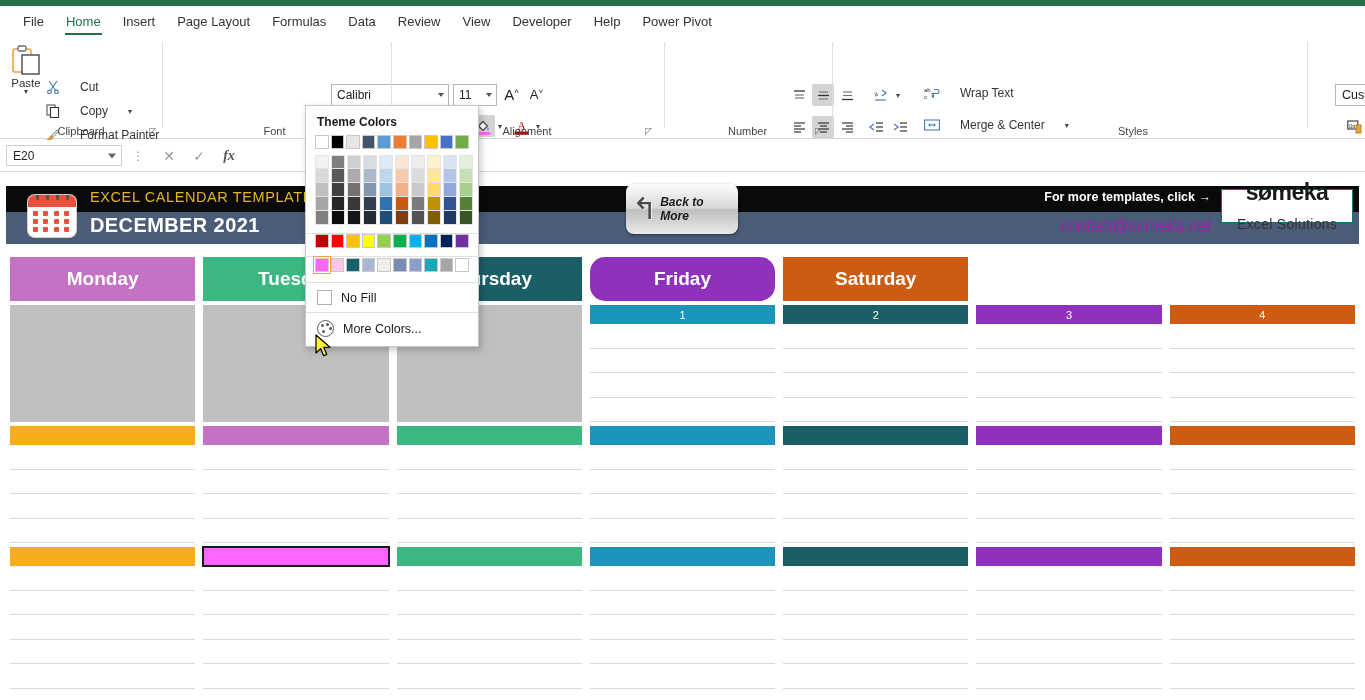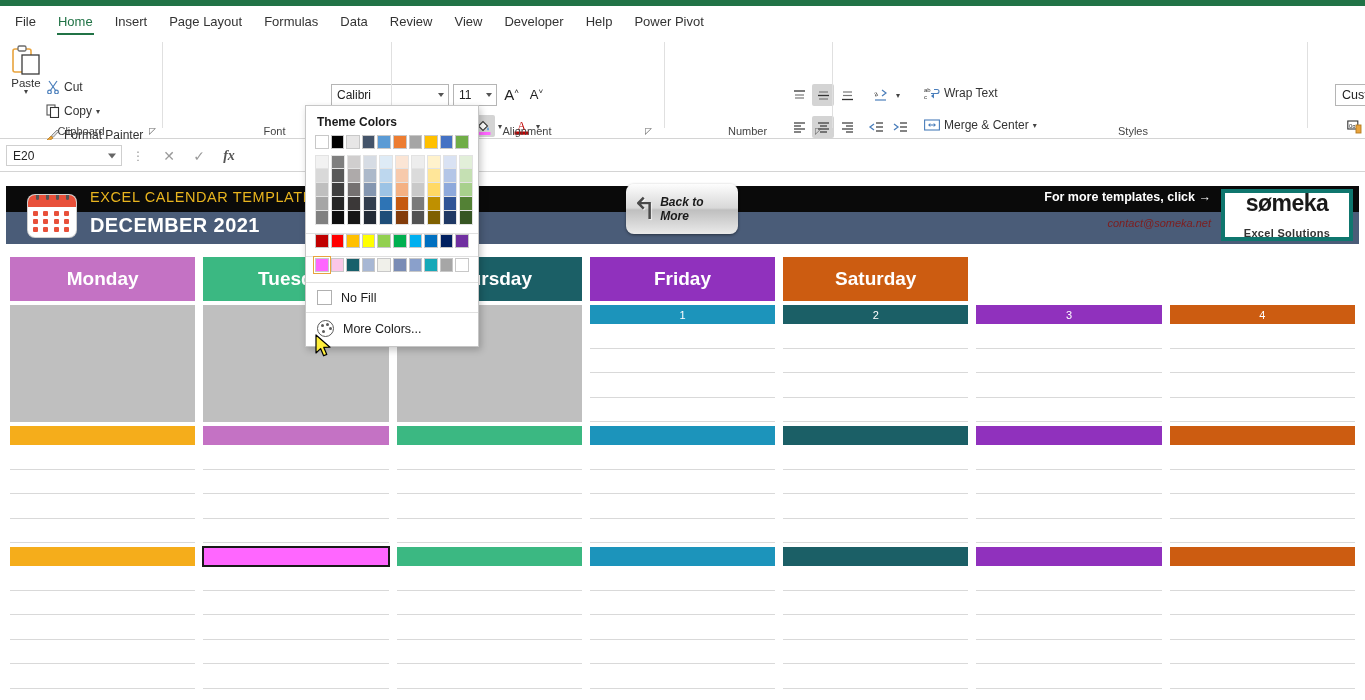--- a/index.html
+++ b/index.html
@@ -16,21 +16,21 @@
   
   .titlebar {
     position:absolute; left:0; top:0; width:1365px; height:6px;
     background:#217346;
   }
 
   
   .tabstrip {
     position:absolute; left:0; top:6px; width:1365px; height:30px;
     background:#ffffff;
-    display:flex; align-items:flex-end; padding-left:4px;
+    display:flex; align-items:flex-end; padding-left:12px;
   }
   .tab {
     font-size:13px; color:#333; padding:3px 11px 6px 11px;
     cursor:pointer; white-space:nowrap; line-height:16px;
   }
   .tab.active { color:#217346; font-weight:normal; position:relative; }
   .tab.active::after {
     content:""; position:absolute; left:10px; right:10px; bottom:1px;
     height:2.5px; background:#217346;
   }
@@ -53,21 +53,21 @@
   }
 
   
   .paste-btn {
     position:absolute; left:4px; top:4px; width:44px; height:76px;
     display:flex; flex-direction:column; align-items:center;
     padding-top:4px; cursor:pointer;
   }
   .paste-label { font-size:11.5px; color:#333; margin-top:1px; }
   .mini-item {
-    position:absolute; display:flex; align-items:center; gap:4px;
+    position:absolute; display:flex; align-items:center; gap:20px;
     font-size:12px; color:#333; cursor:pointer; white-space:nowrap;
   }
 
   
   .fontbox {
     position:absolute; left:168px; top:48px; width:118px; height:22px;
     border:1px solid #b5b5b5; background:#fff; font-size:12px;
     display:flex; align-items:center; padding-left:5px; color:#222;
   }
   .sizebox {
@@ -145,29 +145,29 @@
     display:flex; align-items:center; cursor:pointer; z-index:5;
   }
   .backbtn .arrow { margin-left:6px; font-size:30px; color:#4a4a4a; line-height:1;
                     text-shadow:1px 1px 1px rgba(255,255,255,.7); }
   .backbtn .blabel { margin-left:3px; font-size:12px; font-weight:bold; font-style:italic;
                      color:#1a1a1a; line-height:14px; }
   .more-tpl {
     position:absolute; right:148px; top:4px; font-size:12.5px; color:#ffffff; font-weight:bold;
   }
   .contact {
-    position:absolute; right:148px; top:31px; font-size:11px; color:#7f1d1d; font-style:italic;text-align:center;
+    position:absolute; right:148px; top:31px; font-size:16px; color:#a21caf; font-style:italic;text-align:center;
   }
   .logo {
-    position:absolute; right:6px; top:3px; width:132px; height:52px; background:#fff;
-    border:4px solid #0f766e; display:flex; flex-direction:column;
+    position:absolute; right:6px; top:3px; width:132px; height:34px; background:#fff;
+    border:1px solid #0f766e; display:flex; flex-direction:column;
     align-items:center; justify-content:center; z-index:4;
   }
   .logo .l1 { font-size:23px; font-weight:bold; color:#1a1a1a; line-height:22px; letter-spacing:-0.5px; }
-  .logo .l2 { font-size:11px; font-weight:bold; color:#333; letter-spacing:0.3px; margin-top:13px; }
+  .logo .l2 { font-size:14px; font-weight:normal; color:#333; letter-spacing:0.3px; margin-top:13px; }
 
   
   .calgrid { position:absolute; left:6px; top:85px; width:1353px; }
   .dayhead-row { display:flex; gap:0; }
   .dayhead {
     height:44px; margin:0 4px; display:flex; align-items:center; justify-content:center;
     color:#ffffff; font-weight:bold; font-size:19px;
   }
   .week { display:flex; margin-top:4px; }
   .daycell { margin:0 4px; }
@@ -531,21 +531,21 @@
         <div class="l1">sømeka</div>
         <div class="l2">Excel Solutions</div>
       </div>
     </div>
 
     <div class="calgrid">
       <div class="dayhead-row" id="dayHeaders">
           <div class="dayhead" style="background: rgb(196, 114, 196); width: 185.286px;">Monday</div>
           <div class="dayhead" style="background: rgb(59, 184, 130); width: 185.286px;">Tuesday</div>
           <div class="dayhead" style="background: rgb(27, 95, 102); width: 185.286px;">Thursday</div>
-          <div class="dayhead" style="background: rgb(144, 49, 189); width: 185.286px;">Friday</div>
+          <div class="dayhead" style="background: rgb(144, 49, 189); width: 185.286px; border-radius: 15px;">Friday</div>
           <div class="dayhead" style="background: rgb(204, 92, 17); width: 185.286px;">Saturday</div>
         </div>
       <div id="weeks">
           <div class="week">
             <div class="daycell blank" style="width: 185.286px; height: 117px;"></div>
             <div class="daycell blank" style="width: 185.286px; height: 117px;"></div>
             <div class="daycell blank" style="width: 185.286px; height: 117px;"></div>
             <div class="daycell" style="width: 185.286px;">
               <div class="daynum" style="background: rgb(28, 148, 187);">1</div>
               <div class="noteline"></div>

